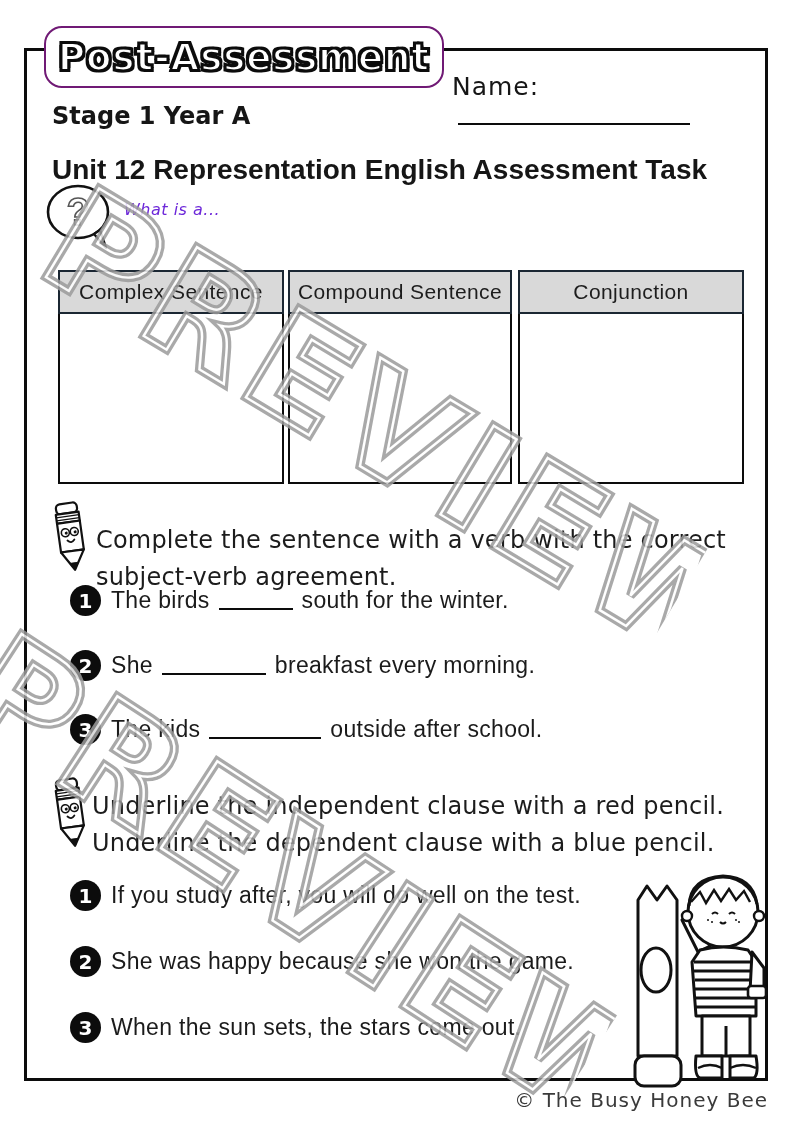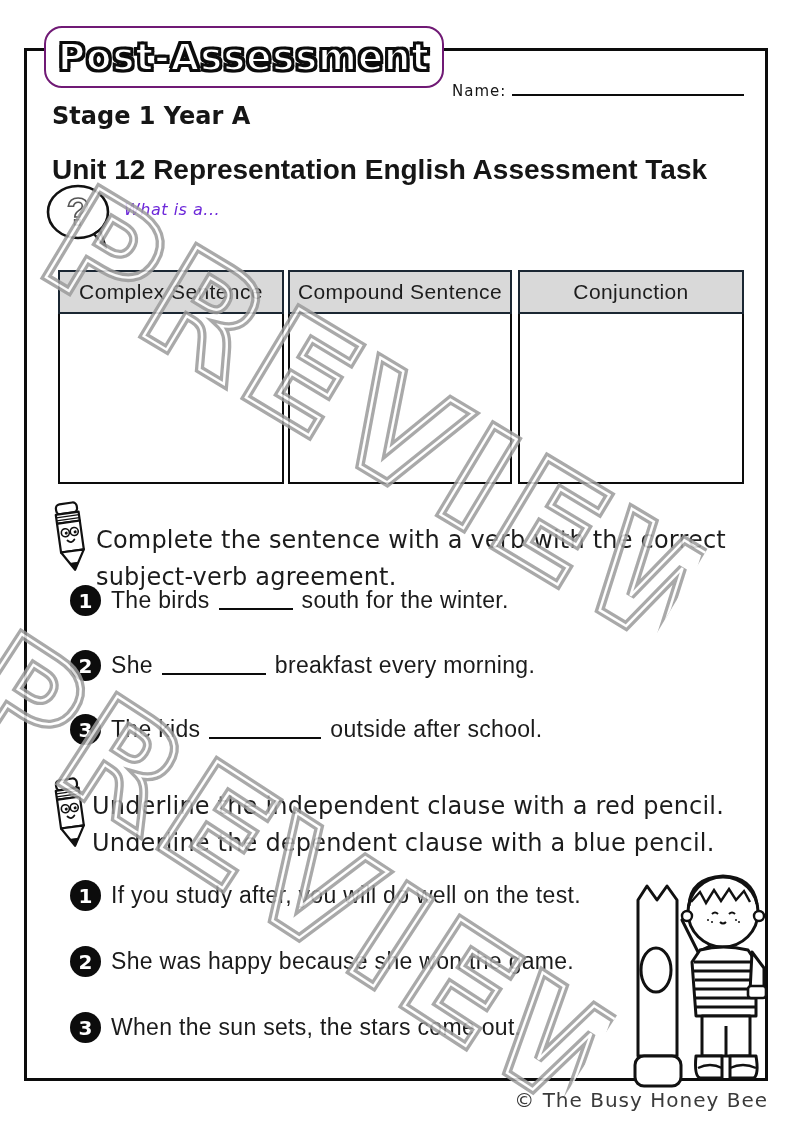--- a/index.html
+++ b/index.html
@@ -7,21 +7,21 @@
          font-family:"Liberation Sans",sans-serif;color:#161616;}
 
   .frame{position:absolute;left:24px;top:48px;width:738px;height:1027px;border:3px solid #0c0c0c;}
 
   .banner{position:absolute;left:44px;top:26px;width:396px;height:58px;background:#fff;
           border:2px solid #701a75;border-radius:18px;display:flex;align-items:center;justify-content:center;z-index:5;}
   .banner-text{font-family:"DejaVu Sans",sans-serif;font-weight:800;font-size:37px;letter-spacing:1px;
           color:#fff;-webkit-text-stroke:2.2px #0c0c0c;
           text-shadow:-2px -2px 0 #0c0c0c,2px -2px 0 #0c0c0c,-2px 2px 0 #0c0c0c,2px 2px 0 #0c0c0c;}
 
-  .name-row{position:absolute;left:452px;top:72px;width:300px;font-size:15px;letter-spacing:1px;}
+  .name-row{position:absolute;left:452px;top:72px;width:300px;font-size:25px;letter-spacing:1px;}
   .name-label{font-family:"DejaVu Sans",sans-serif;}
   .name-line{display:inline-block;width:232px;height:22px;border-bottom:2px solid #0c0c0c;margin-left:6px;}
 
   .h-stage{position:absolute;left:52px;top:102px;font-family:"DejaVu Sans",sans-serif;font-weight:700;font-size:24px;}
   .h-unit {position:absolute;left:52px;top:154px;font-family:Liberation Sans, sans-serif;font-weight:700;font-size:28px;}
 
   .qwrap{position:absolute;left:44px;top:184px;width:90px;height:72px;}
   .qtext{position:absolute;left:124px;top:200px;font-style:italic;font-size:16px;letter-spacing:.5px;color:#6d28d9;
          font-family:"DejaVu Sans",sans-serif;}
 

